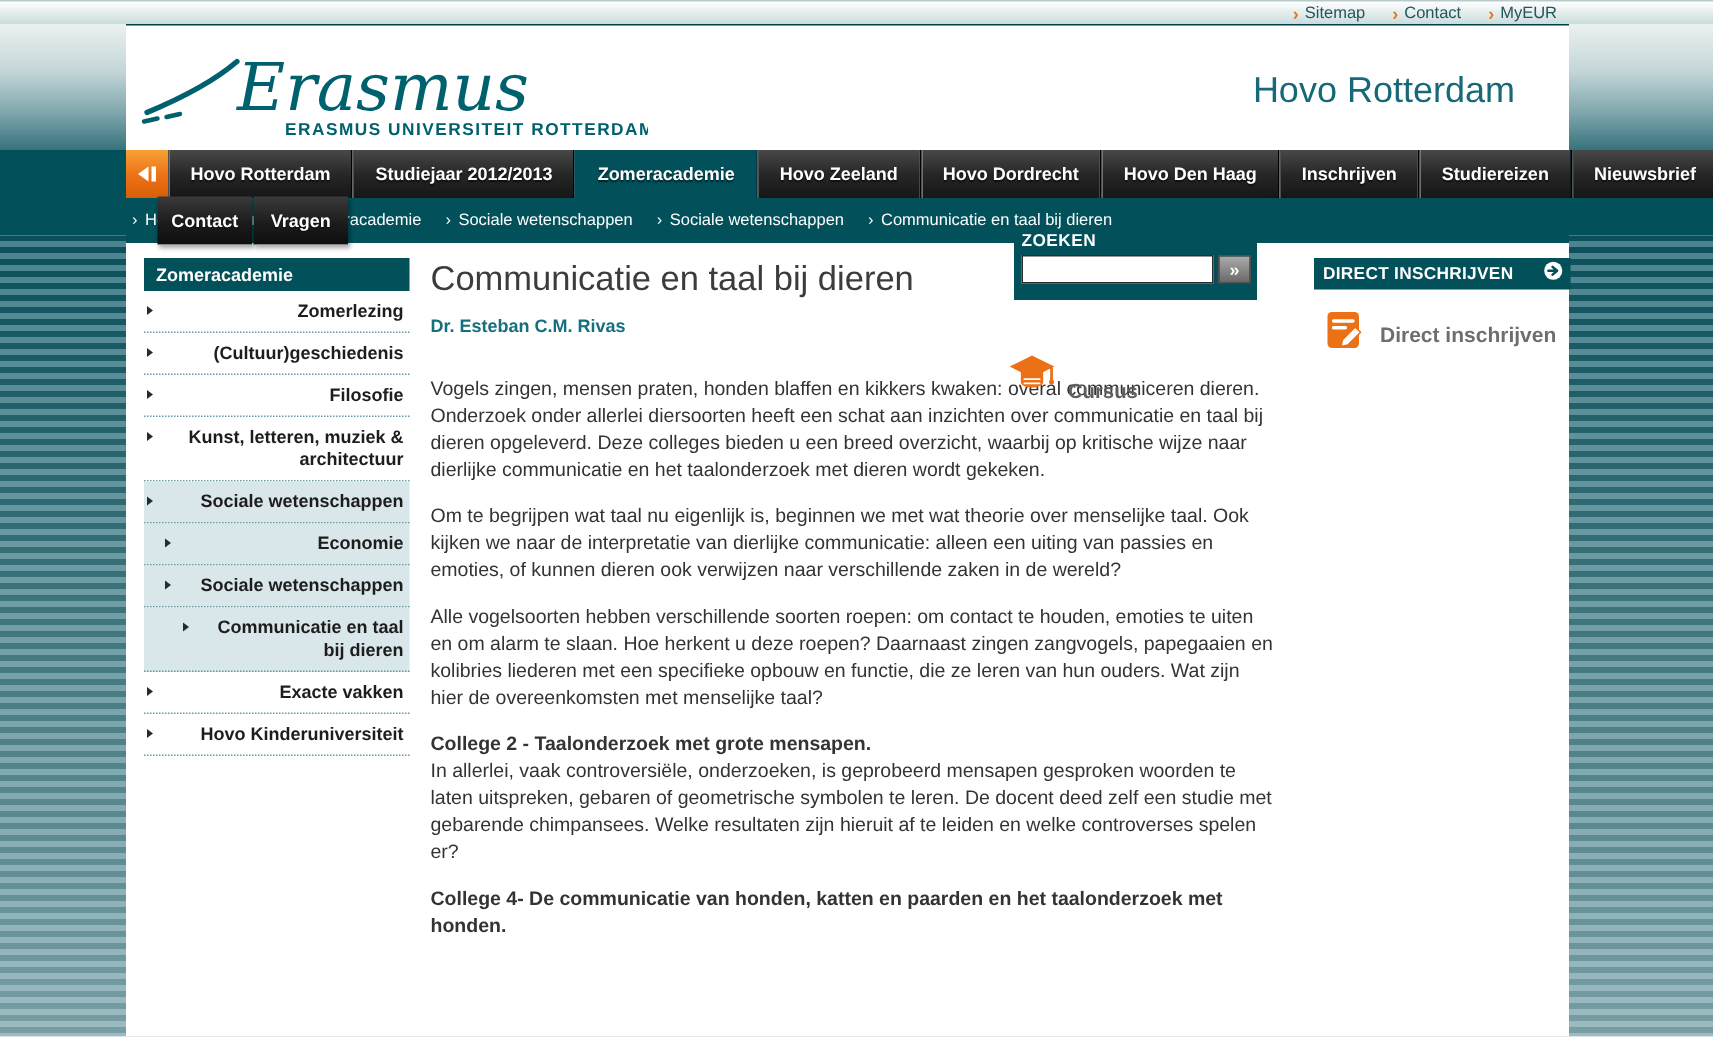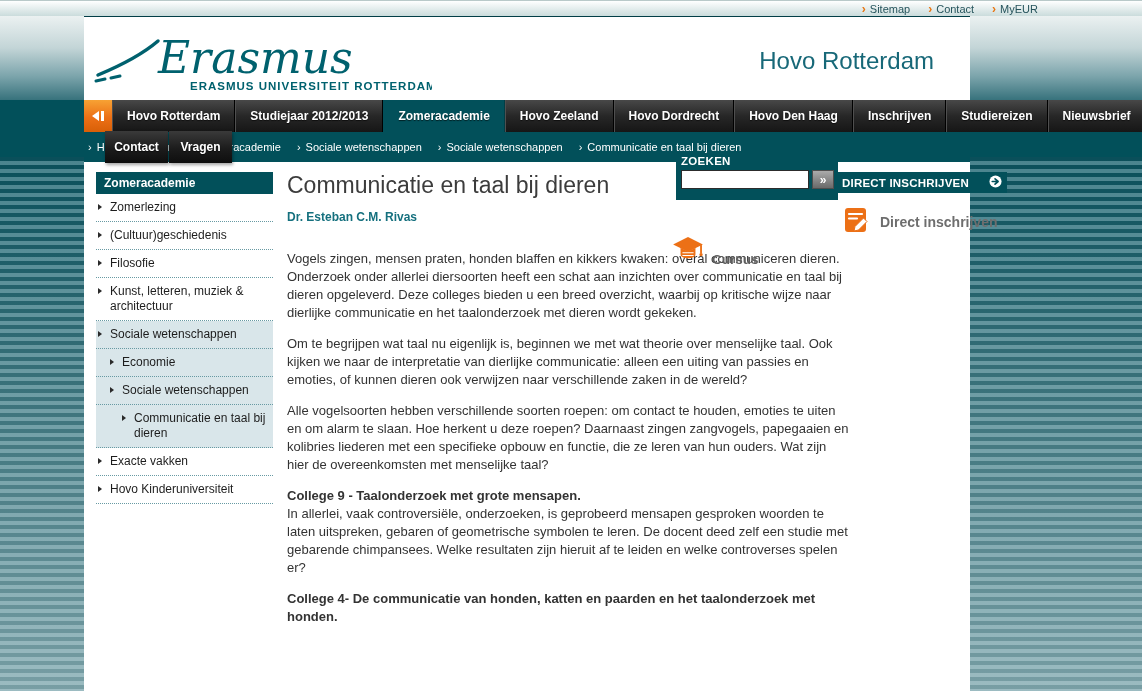--- a/index.html
+++ b/index.html
@@ -27,21 +27,21 @@
   .bg-band { height:57px; background:#02505a; }
   .bg-stripes {
     position:absolute; top:141px; left:0; right:0; bottom:0;
     background-image:
       linear-gradient(180deg, rgba(255,255,255,0) 0%, rgba(255,255,255,0.45) 100%),
       repeating-linear-gradient(180deg,#0a4f5a 0px,#0a4f5a 4px,#4a848e 4px,#4a848e 8px);
   }
 
   
   .container {
-    position:absolute; left:84px; top:15px; width:886px; height:676px;
+    position:absolute; left:84px; top:15px; width:962px; height:676px;
     background:#fff; border-top:2px solid #023e47; z-index:2;
   }
 
   
   .header { position:relative; height:83px; }
   .logo { position:absolute; left:8px; top:6px; cursor:pointer; }
   .site-title { position:absolute; right:36px; top:30px; font-size:24px; color:#176878; }
 
   
   .navbar { position:relative; height:32px; display:flex; }
@@ -93,21 +93,21 @@
     border:1px solid #4e4e4e; color:#fff; font-weight:bold; font-size:12px; line-height:16px; text-align:center;
   }
 
   
   .content { position:relative; }
 
   .sidebar { position:absolute; left:12px; top:10px; width:177px; font-size:12px; }
   .sidebar-header { background:#02505a; color:#fff; font-weight:bold; padding:4px 8px; font-size:12px; }
   .side-item {
     position:relative; padding:6px 4px 6px 14px; line-height:15px;
-    border-bottom:1px dotted #679aa3; font-weight:normal; color:#1d1d1d; cursor:pointer;
+    border-bottom:1px dotted #679aa3; font-weight:bold; color:#1d1d1d; cursor:pointer;text-align:right;
   }
   .side-item .bullet {
     position:absolute; left:2px; top:10px; width:0; height:0;
     border-left:4px solid #2a2a2a; border-top:3px solid transparent; border-bottom:3px solid transparent;
   }
   .side-item.lvl1 { padding-left:26px; }
   .side-item.lvl1 .bullet { left:14px; }
   .side-item.lvl2 { padding-left:38px; }
   .side-item.lvl2 .bullet { left:26px; }
   .side-item.hl { background:#d9e6ea; }
@@ -119,21 +119,21 @@
   .para { font-size:13px; line-height:18px; margin:0 0 13px; }
   .section { margin-bottom:13px; }
   .sec-h { font-weight:bold; font-size:13px; line-height:18px; }
   .sec-t { font-size:13px; line-height:18px; }
 
   
   .cursus { position:absolute; left:588px; top:219px; display:flex; align-items:flex-end; gap:8px; z-index:3; }
   .cursus-label { font-weight:bold; font-size:13.5px; color:#5f5f5f; }
 
   
-  .panel { position:absolute; left:752px; top:155px; width:171px; z-index:3; }
+  .panel { position:absolute; left:792px; top:155px; width:171px; z-index:3; }
   .panel-header {
     background:#02505a; height:21px; padding:0 5px 0 6px; cursor:pointer;
     display:flex; align-items:center; justify-content:space-between;
   }
   .panel-title { color:#fff; font-weight:bold; font-size:11.5px; letter-spacing:.2px; }
   .panel-link { margin-top:14px; display:flex; align-items:center; gap:10px; padding-left:8px; cursor:pointer; }
   .panel-link-label { font-weight:bold; font-size:14px; color:#6e6e6e; }
 </style>
 </head>
 <body>
@@ -233,21 +233,21 @@
       <h2>Dr. Esteban C.M. Rivas</h2>
       <p class="para">Vogels zingen, mensen praten, honden blaffen en kikkers kwaken: overal communiceren dieren. Onderzoek onder allerlei diersoorten heeft een schat aan inzichten over communicatie en taal bij dieren opgeleverd. Deze colleges bieden u een breed overzicht, waarbij op kritische wijze naar dierlijke communicatie en het taalonderzoek met dieren wordt gekeken.</p>
 
       <div class="section">
         <div class="sec-t">Om te begrijpen wat taal nu eigenlijk is, beginnen we met wat theorie over menselijke taal. Ook kijken we naar de interpretatie van dierlijke communicatie: alleen een uiting van passies en emoties, of kunnen dieren ook verwijzen naar verschillende zaken in de wereld?</div>
       </div>
       <div class="section">
         <div class="sec-t">Alle vogelsoorten hebben verschillende soorten roepen: om contact te houden, emoties te uiten en om alarm te slaan. Hoe herkent u deze roepen? Daarnaast zingen zangvogels, papegaaien en kolibries liederen met een specifieke opbouw en functie, die ze leren van hun ouders. Wat zijn hier de overeenkomsten met menselijke taal?</div>
       </div>
       <div class="section">
-        <div class="sec-h">College 9 - Taalonderzoek met grote mensapen.</div>
+        <div class="sec-h">College 2 - Taalonderzoek met grote mensapen.</div>
         <div class="sec-t">In allerlei, vaak controversiële, onderzoeken, is geprobeerd mensapen gesproken woorden te laten uitspreken, gebaren of geometrische symbolen te leren. De docent deed zelf een studie met gebarende chimpansees. Welke resultaten zijn hieruit af te leiden en welke controverses spelen er?</div>
       </div>
       <div class="section">
         <div class="sec-h">College 4- De communicatie van honden, katten en paarden en het taalonderzoek met honden.</div>
 
       </div>
     </div>
   </div>
 
   <div class="cursus">

